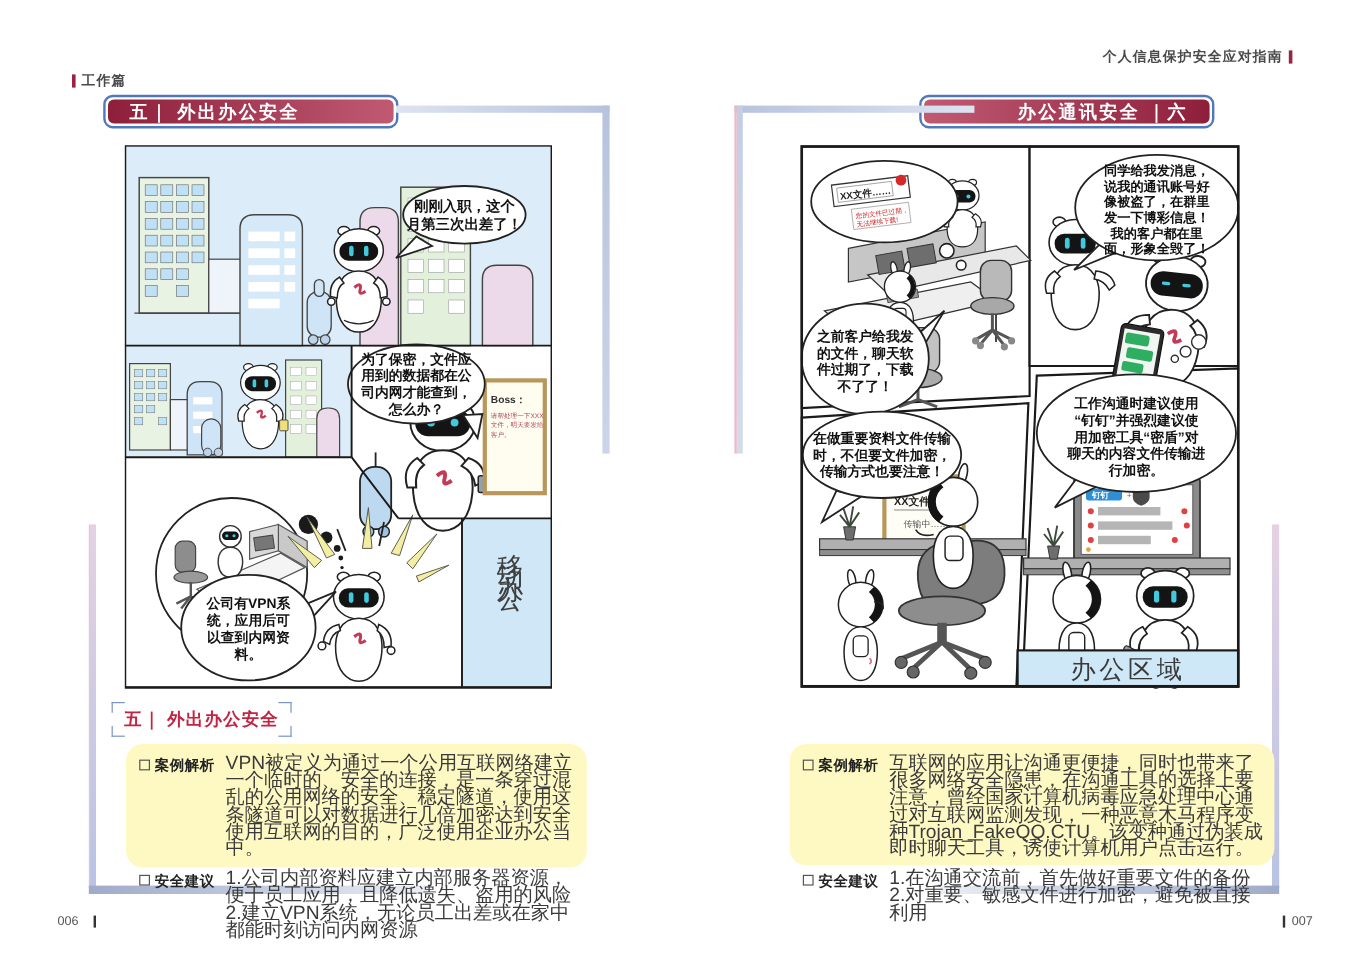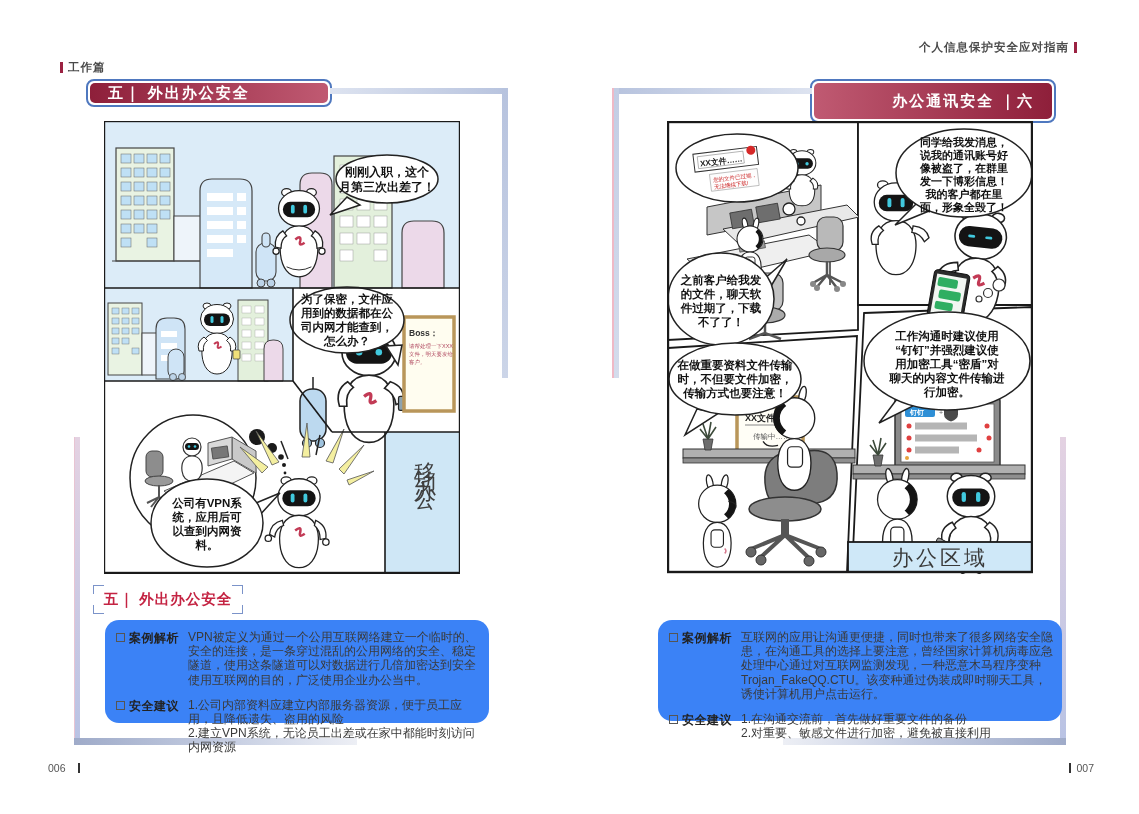--- a/index.html
+++ b/index.html
@@ -12,26 +12,26 @@
   .banner .pill{height:100%;border-radius:5px;display:flex;align-items:center;color:#fff;font-weight:700;font-size:15px;letter-spacing:2px;box-sizing:border-box;}
   .pill-left{background:linear-gradient(90deg,#8e1f3a,#c05a72);padding-left:18px;}
   .pill-right{background:linear-gradient(90deg,#c05a72,#8e1f3a);justify-content:flex-end;padding-right:18px;}
   .bar{position:absolute;}
   .subtitle{position:absolute;color:#c42342;font-weight:700;font-size:14.5px;letter-spacing:1px;display:flex;align-items:center;justify-content:center;}
   .corner{position:absolute;width:10px;height:8px;}
   .c-tl{left:0;top:0;border-left:1.6px solid #7b93c9;border-top:1.6px solid #7b93c9;}
   .c-tr{right:0;top:0;border-right:1.6px solid #7b93c9;border-top:1.6px solid #7b93c9;}
   .c-bl{left:0;bottom:0;border-left:1.6px solid #7b93c9;border-bottom:1.6px solid #7b93c9;}
   .c-br{right:0;bottom:0;border-right:1.6px solid #7b93c9;border-bottom:1.6px solid #7b93c9;}
-  .infobox{position:absolute;background:#3b82f6;border-radius:14px;padding:10px 8px 8px 6px;box-sizing:border-box;}
+  .infobox{position:absolute;background:#fef9c3;border-radius:14px;padding:10px 8px 8px 6px;box-sizing:border-box;}
   .inforow{display:flex;align-items:flex-start;margin-bottom:11px;}
   .inforow:last-child{margin-bottom:0;}
   .chk{width:7px;height:7px;border:1.5px solid #555;margin:3px 4px 0 5px;flex:none;}
   .lbl{font-weight:700;color:#222;font-size:12px;flex:none;margin-right:9px;letter-spacing:.5px;}
-  .body-text{font-size:12px;line-height:14.2px;color:#3a3a3a;}
+  .body-text{font-size:16px;line-height:14.2px;color:#3a3a3a;}
   .pagenum{font-size:10.5px;color:#555;display:flex;align-items:center;gap:5px;}
   .pagenum .tick{background:#333;width:2px;height:10px;}
   .vlabel{writing-mode:vertical-lr;font-size:22px;color:#3f3f3f;letter-spacing:9px;font-weight:400;}
   svg text{font-family:"Liberation Sans",sans-serif;}
   .bubble-t{font-weight:700;fill:#111;}
 </style>
 </head>
 <body>
 
 <div class="page">
@@ -41,21 +41,21 @@
     <span>工作篇</span>
   </div>
   <div class="abs runhead" style="right:62px;top:40px;">
     <span>个人信息保护安全应对指南</span>
     <span class="tick"></span>
   </div>
 
   <div class="abs banner" style="left:86px;top:79px;width:246px;height:28px;">
     <div class="pill pill-left">五｜ 外出办公安全</div>
   </div>
-  <div class="abs banner" style="left:810px;top:79px;width:246px;height:44px;">
+  <div class="abs banner" style="left:766px;top:79px;width:246px;height:28px;">
     <div class="pill pill-right">办公通讯安全 ｜六</div>
   </div>
 
   <div class="bar" style="left:330px;top:88px;width:178px;height:6px;background:linear-gradient(90deg,#dde3f0,#b7c3de);"></div>
   <div class="bar" style="left:502px;top:88px;width:6px;height:290px;background:linear-gradient(180deg,#b7c3de,#ccd5e8);"></div>
   <div class="bar" style="left:612px;top:88px;width:200px;height:6px;background:linear-gradient(90deg,#b7c3de,#dde3f0);"></div>
   <div class="bar" style="left:612px;top:88px;width:7px;height:290px;background:linear-gradient(180deg,#c3cde4,#d4dcec);border-left:2px solid #efb9c6;box-sizing:border-box;"></div>
   <div class="bar" style="left:74px;top:437px;width:6px;height:303px;background:linear-gradient(180deg,#e4d2e2,#b9c3e4);border-left:1.5px solid #e8c4d2;box-sizing:border-box;"></div>
   <div class="bar" style="left:74px;top:738px;width:283px;height:7px;background:linear-gradient(90deg,#9fabc9,#c6cee2 55%,#edeff5);"></div>
   <div class="bar" style="left:1060px;top:437px;width:6px;height:303px;background:linear-gradient(180deg,#e4d2e2,#b9c3e4);"></div>

